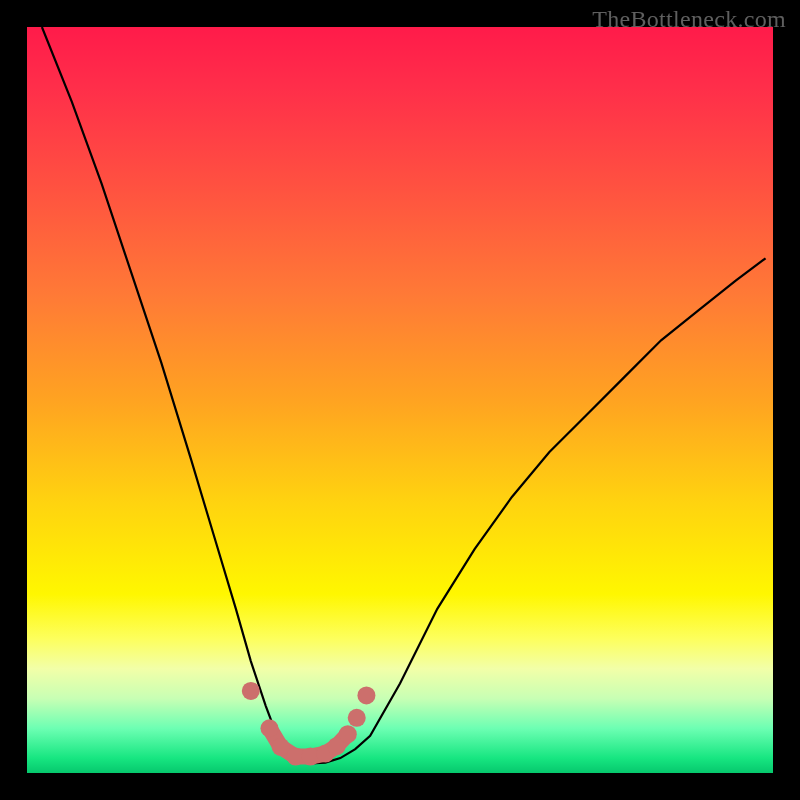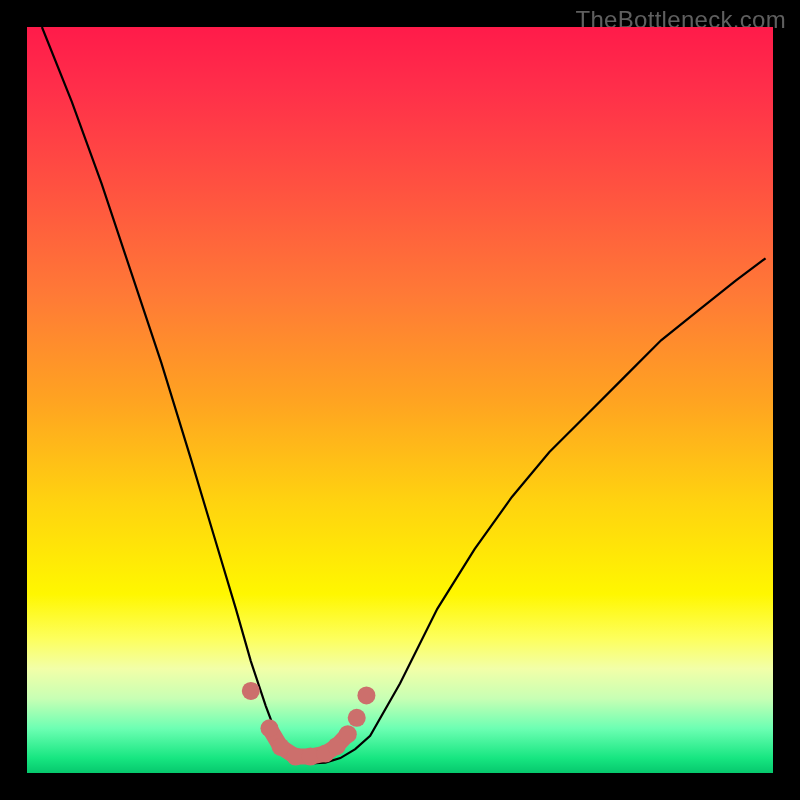--- a/index.html
+++ b/index.html
@@ -11,20 +11,21 @@
     overflow: hidden;
     font-family: Arial, Helvetica, sans-serif;
   }
   .frame {
     position: absolute;
     left: 0;
     top: 0;
     width: 800px;
     height: 800px;
     background: #000;
+    font-family: Liberation Serif, serif;
   }
   .plot {
     position: absolute;
     left: 27px;
     top: 27px;
     width: 746px;
     height: 746px;
     background: linear-gradient(to bottom,
       #ff1b4a 0%,
       #ff2e4a 8%,

